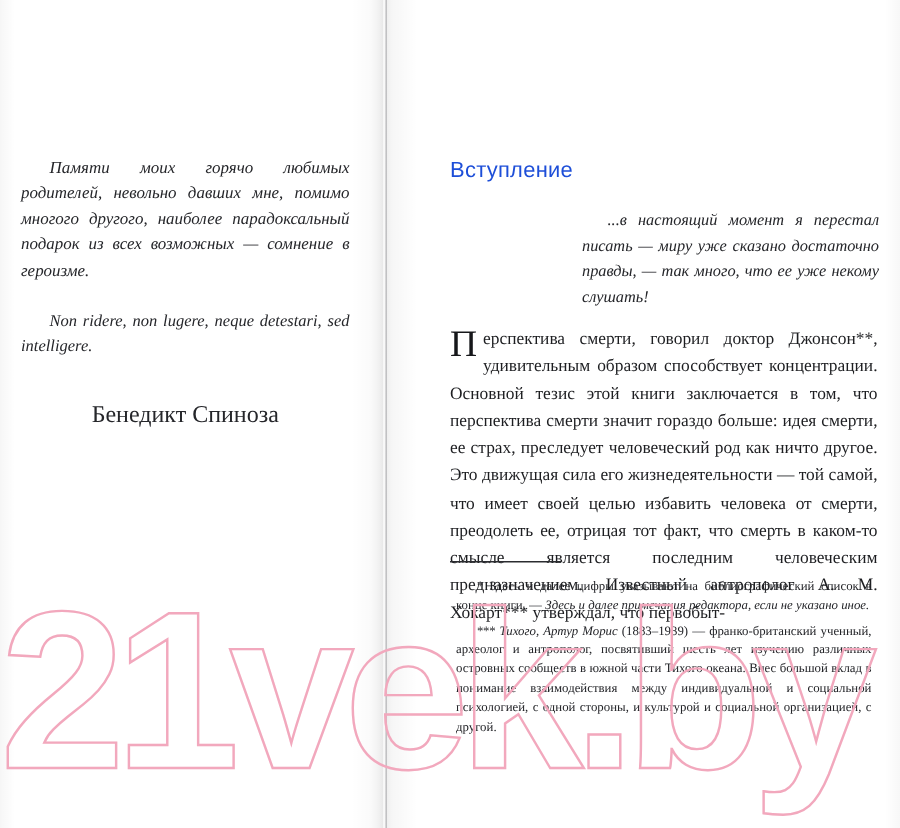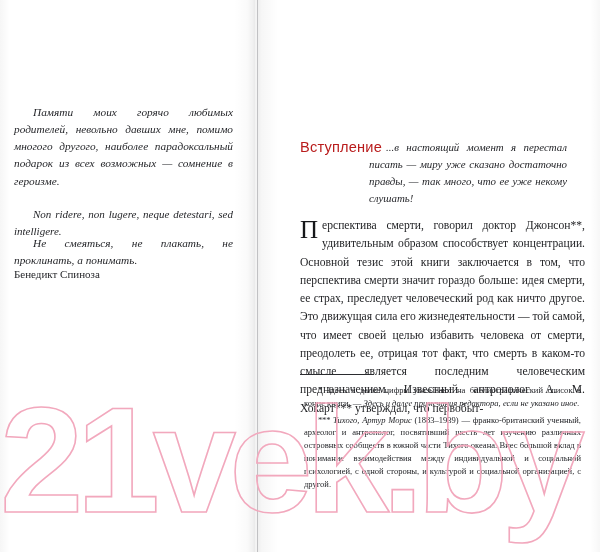--- a/index.html
+++ b/index.html
@@ -81,41 +81,40 @@
     top: 235px;
     width: 219px;
     font-size: 11.3px;
     text-indent: 19px;
   }
   .ep-credit {
     position: absolute;
     left: 14px;
     width: 219px;
     top: 268px;
-    font-size: 11px;
-    color: #25262a;
-    text-align: left;
+    font-size: 16px;
+    color: #25262a;
+    text-align: center;
     font-style: normal;
   }
 
   
   .chapter-title {
     position: absolute;
     left: 300px;
     top: 106px;
     width: 285px;
     font-family: "Liberation Sans", sans-serif;
     font-size: 14.6px;
-    color: #b91c1c;
+    color: #1d4ed8;
     letter-spacing: 0.2px;
-    margin-top: 33px;
   }
   .quote-block {
     position: absolute;
-    left: 369px;
+    left: 388px;
     top: 139px;
     width: 198px;
     font-style: italic;
     font-size: 10.9px;
     line-height: 1.55;
     color: #25262a;
     text-align: justify;
     text-indent: 17px;
   }
   .quote-credit {
@@ -205,21 +204,20 @@
 </head>
 <body>
 
 <div id="spread">
 
   <div class="page page-left">
     <div class="epigraph-block ep-a">Памяти моих горячо любимых родителей, невольно давших мне, помимо многого другого, наиболее парадоксальный подарок из всех возможных — сомнение в героизме.</div>
 
     <div class="epigraph-block ep-b">Non ridere, non lugere, neque detestari, sed intelligere.</div>
 
-    <div class="epigraph-block ep-c">Не смеяться, не плакать, не проклинать, а понимать.</div>
 
     <div class="ep-credit">Бенедикт Спиноза</div>
   </div>
 
   <div class="page page-right"></div>
 
   <div class="chapter-title">Вступление</div>
 
   <div class="quote-block">...в настоящий момент я перестал писать — миру уже сказано достаточно правды, — так много, что ее уже некому слушать!</div>
 

